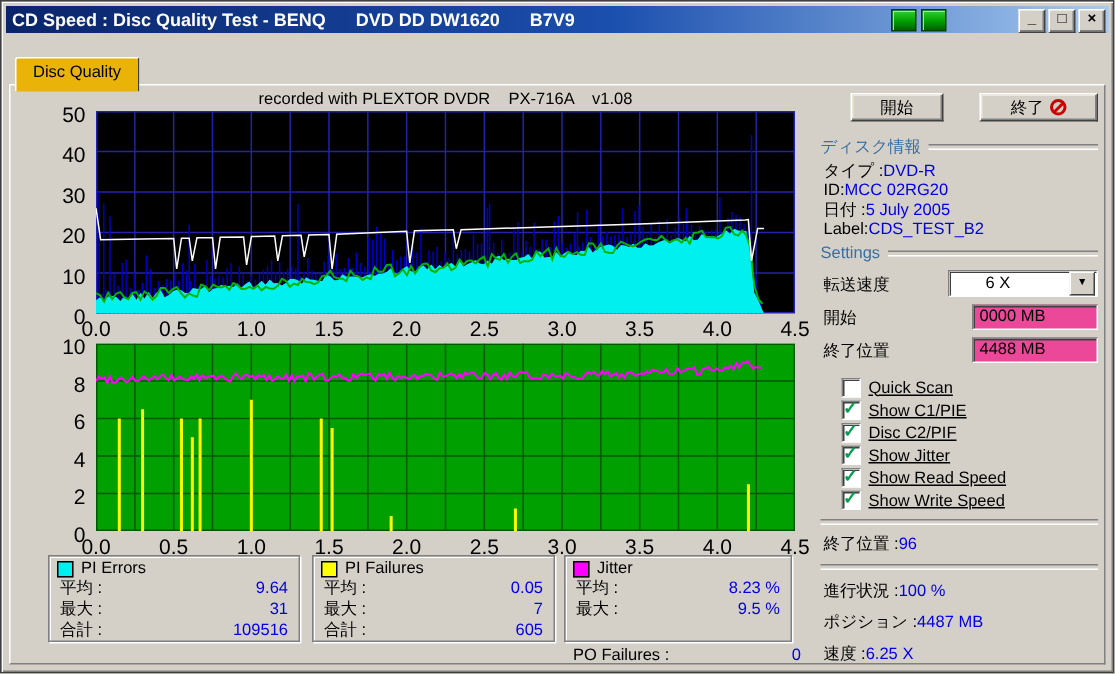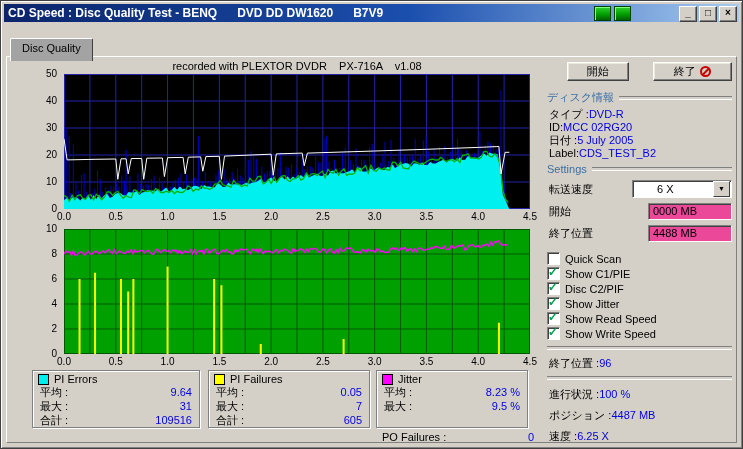--- a/index.html
+++ b/index.html
@@ -15,37 +15,37 @@
   .tb-icons{position:absolute;right:108px;top:2px;display:flex;gap:3px;}
   .tb-green{width:15px;height:13px;border:1px solid #004000;
     background:linear-gradient(180deg,#30d030 0%,#00a000 55%,#006000 100%);
     box-shadow:inset 1px 1px 0 #80ff80;}
   .tb-btns{position:absolute;right:2px;top:2px;display:flex;gap:2px;}
   .tb-btn{width:16px;height:14px;background:#d4d0c8;text-align:center;line-height:12px;
     font-size:10px;font-weight:bold;border:1px solid;border-color:#ffffff #404040 #404040 #ffffff;
     box-shadow:inset -1px -1px 0 #808080;cursor:default;}
   
   .tab{position:absolute;left:9px;top:37px;height:19px;padding:3px 11px 0;z-index:3;
-    background:#a3a3a3;border:1px solid;border-color:#ffffff #404040 #d4d0c8 #ffffff;
+    background:#eab308;border:1px solid;border-color:#ffffff #404040 #d4d0c8 #ffffff;
     border-bottom:none;border-radius:2px 2px 0 0;font-size:11px;}
   
   .panel{position:absolute;left:5px;right:5px;top:55px;bottom:5px;z-index:1;
     background:#d4d0c8;border:1px solid;border-color:#ffffff #808080 #808080 #ffffff;}
   .panel-inner{position:absolute;left:1px;top:1px;right:1px;bottom:1px;}
   .recorded{position:absolute;left:56px;top:2px;width:466px;text-align:center;white-space:pre;}
   .plot{position:absolute;left:56px;width:466px;}
   #plot0{top:16px;height:135px;}
   #plot1{top:171px;height:125px;}
   .yticks{position:absolute;left:26px;width:26px;}
   #yt0{top:16px;height:135px;}
   #yt1{top:171px;height:125px;}
   .xticks{position:absolute;left:56px;width:480px;height:12px;}
   #xt0{top:153px;}
   #xt1{top:298px;}
-  .yticks span,.xticks span{font-size:10px;color:#000;}
+  .yticks span,.xticks span{font-size:14px;color:#000;}
   
   .lg-box{position:absolute;top:312px;height:58px;border:1px solid #808080;
     box-shadow:inset 1px 1px 0 #ffffff,1px 1px 0 #ffffff;box-sizing:border-box;}
   .lg-title{display:flex;align-items:flex-end;gap:5px;padding:2px 5px 0;}
   .swatch{width:9px;height:9px;border:1px solid #000;display:inline-block;}
   .lg-row{display:flex;justify-content:space-between;padding:1px 7px 0;height:13px;line-height:13px;}
   .val{color:#0000e0;}
   .po-row{position:absolute;left:374px;top:373px;width:152px;display:flex;justify-content:space-between;}
   
   .sidebar{position:absolute;left:533px;top:0;width:196px;bottom:0;padding:2px 5px 2px 6px;box-sizing:border-box;}
@@ -64,21 +64,21 @@
   .inf-row{display:flex;height:13px;line-height:13px;padding:0 2px;}
   .ctl-row{display:flex;justify-content:space-between;align-items:center;height:22px;padding:0 0 0 2px;}
   .combo{width:100px;height:18px;background:#fff;border:1px solid;border-color:#808080 #ffffff #ffffff #808080;
     box-shadow:inset 1px 1px 0 #404040;display:flex;align-items:center;box-sizing:border-box;}
   .combo-val{flex:1;padding-left:4px;margin-left:20px;}
   .combo-btn{width:15px;height:14px;margin-right:1px;background:#d4d0c8;text-align:center;line-height:14px;
     font-size:7px;border:1px solid;border-color:#ffffff #404040 #404040 #ffffff;}
   .edit{width:84px;height:17px;line-height:15px;background:#ec4899;border:1px solid;
     border-color:#808080 #ffffff #ffffff #808080;box-shadow:inset 1px 1px 0 #404040;
     padding-left:4px;box-sizing:border-box;}
-  .cbs{margin:7px 0 4px 0;}
+  .cbs{margin:7px 0 4px 14px;text-decoration:underline;}
   .cb-row{display:flex;align-items:center;gap:5px;height:15px;}
   .cb{width:11px;height:11px;background:#fff;border:1px solid;border-color:#808080 #ffffff #ffffff #808080;
     box-shadow:inset 1px 1px 0 #404040;position:relative;box-sizing:content-box;}
   .cb .mark{display:none;position:absolute;left:0px;top:-3px;color:#00a050;font-size:12px;font-weight:bold;}
   .cb.on .mark{display:block;}
   .etch{height:2px;border-top:1px solid #808080;border-bottom:1px solid #ffffff;margin:5px 0;}
   .score-row{height:16px;line-height:16px;}
   .st{margin-top:7px;height:14px;line-height:14px;}
 </style>
 </head>

